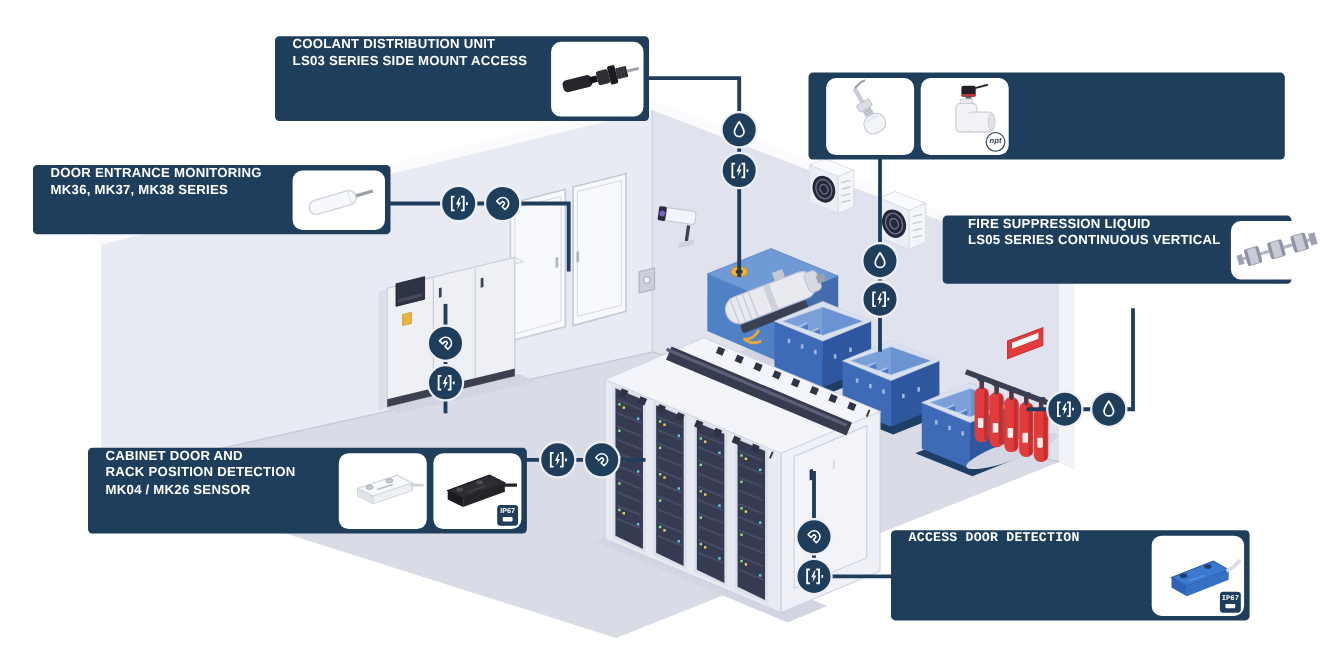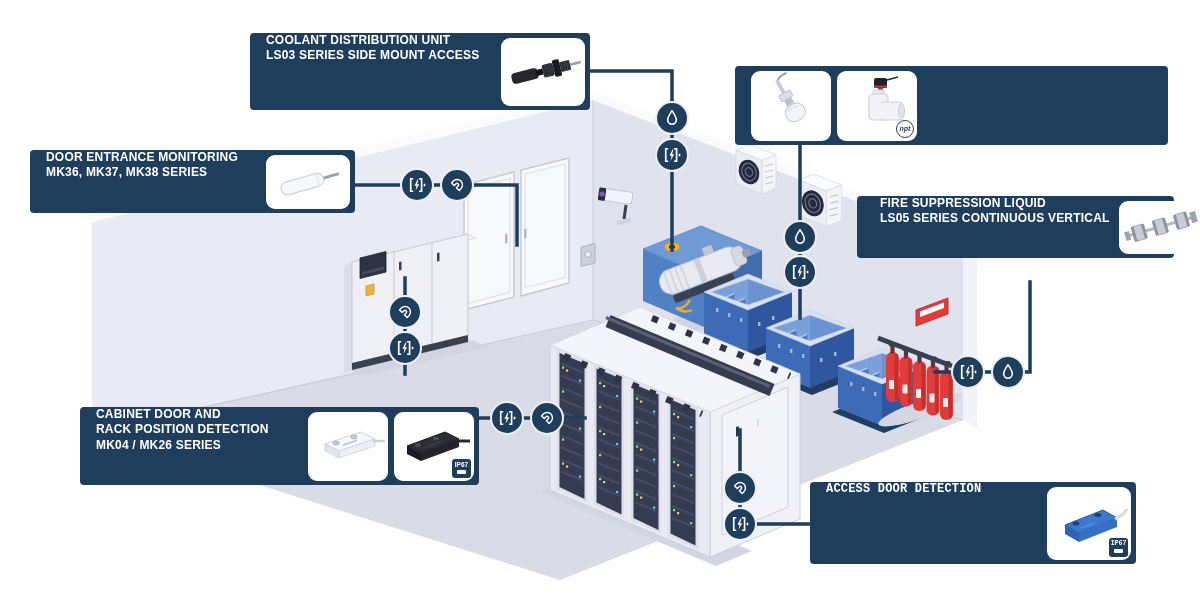--- a/index.html
+++ b/index.html
@@ -437,21 +437,21 @@
         </g>
       </svg>
     </div>
   </div>
 </div>
 
 <div class="callout co-cabinet">
   <div class="ctext">
     <span>CABINET DOOR AND</span>
     <span>RACK POSITION DETECTION</span>
-    <span>MK04 / MK26 SERIES</span>
+    <span>MK04 / MK26 SENSOR</span>
   </div>
   <div class="cimgs">
     <div class="cimg">
       <svg width="78" height="76" viewBox="0 0 78 76">
         <polygon points="16,36 52,24 66,31 30,43" fill="#f7f8fb" stroke="#d0d3dd" stroke-width="1"></polygon>
         <polygon points="16,36 30,43 30,50 16,43" fill="#e2e4ec" stroke="#d0d3dd" stroke-width="0.8"></polygon>
         <polygon points="30,43 66,31 66,38 30,50" fill="#edeff4" stroke="#d0d3dd" stroke-width="0.8"></polygon>
         <ellipse cx="27" cy="35" rx="3.2" ry="2" fill="#c6cad4" stroke="#a8adbb" stroke-width="0.8"></ellipse>
         <ellipse cx="45" cy="29" rx="3.2" ry="2" fill="#c6cad4" stroke="#a8adbb" stroke-width="0.8"></ellipse>
         <path d="M34,37 l14,-4.6" stroke="#b7bcc8" stroke-width="1.4"></path>

